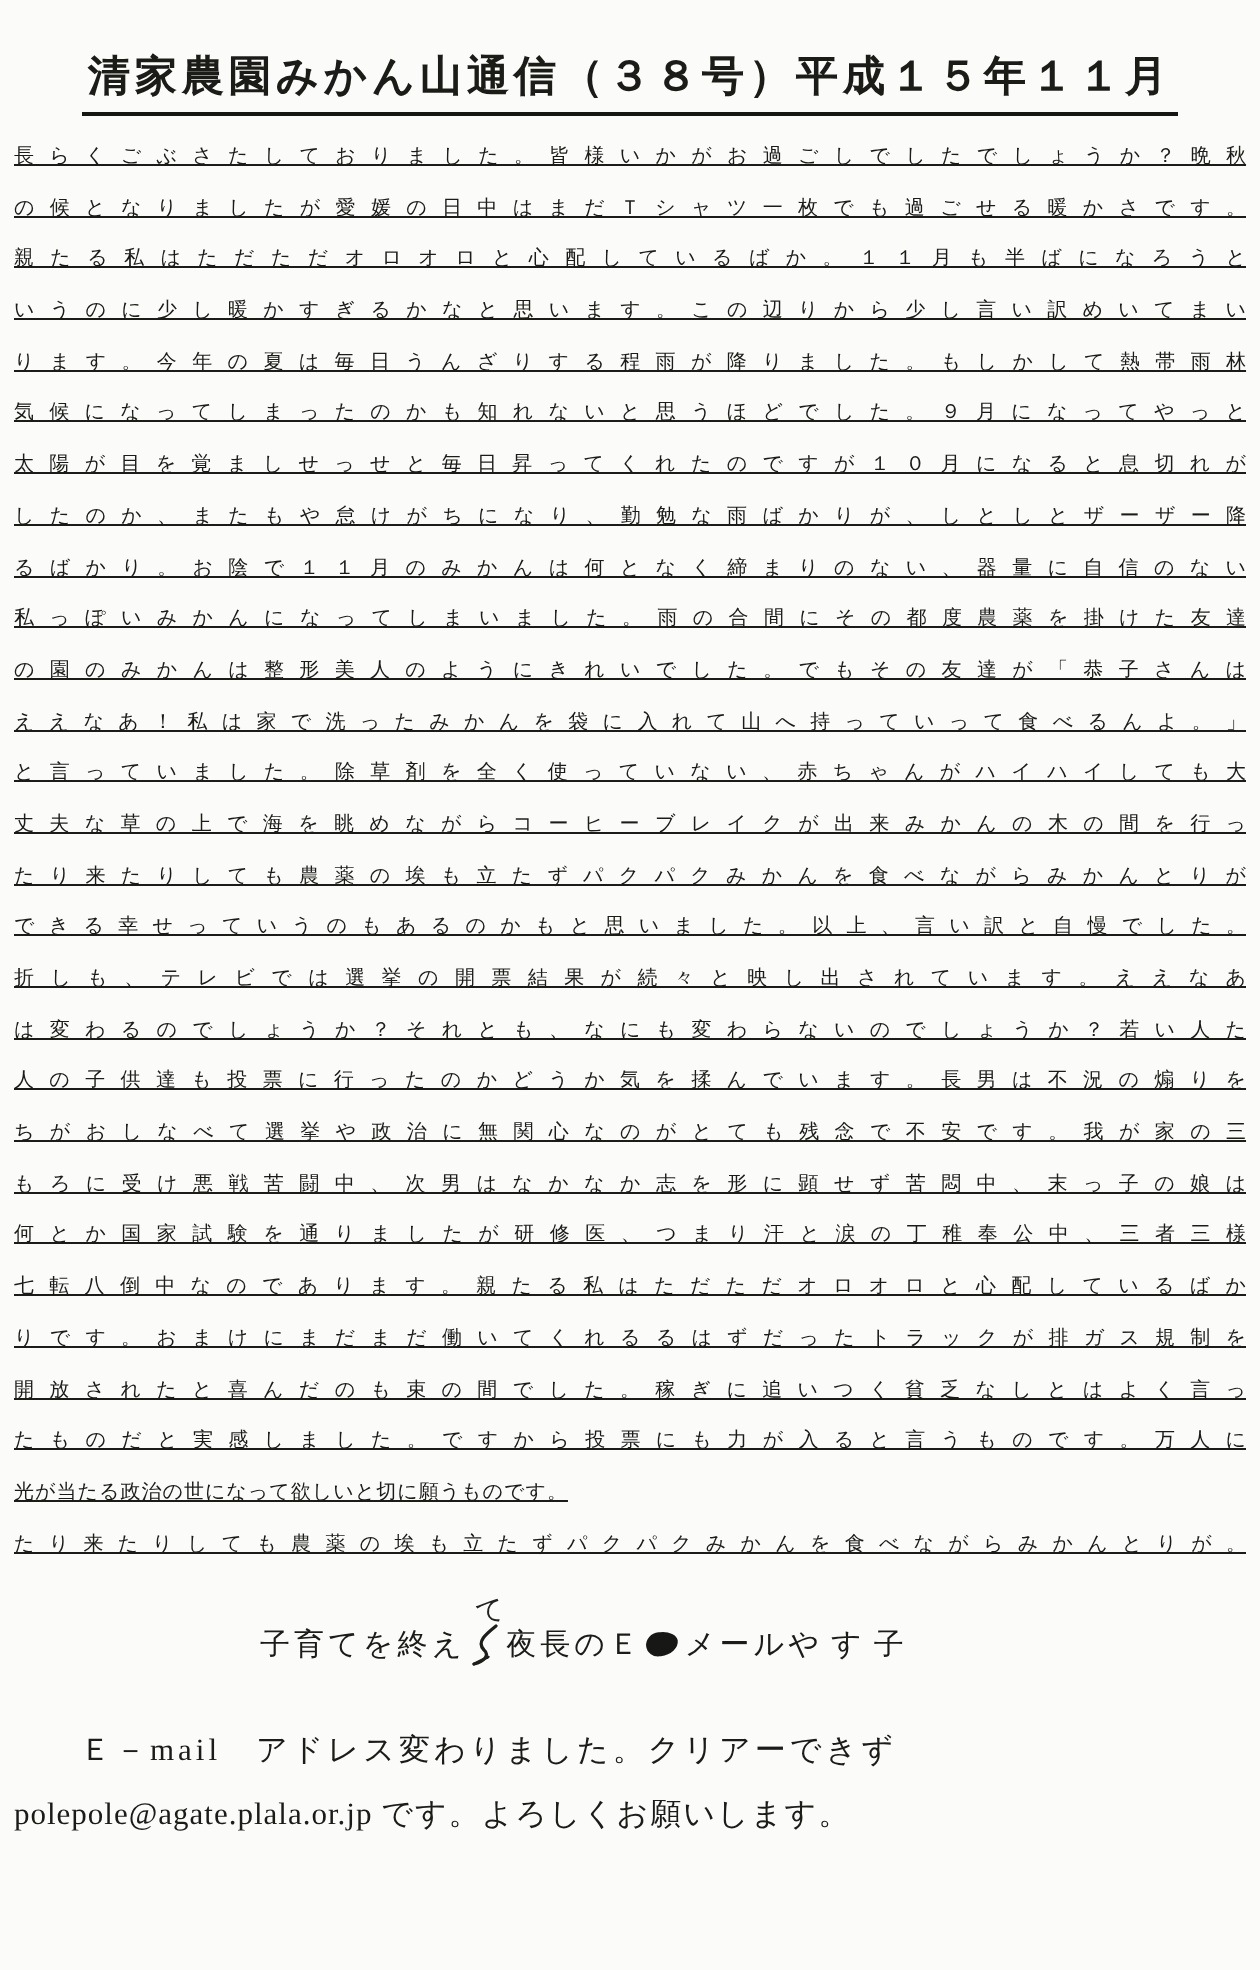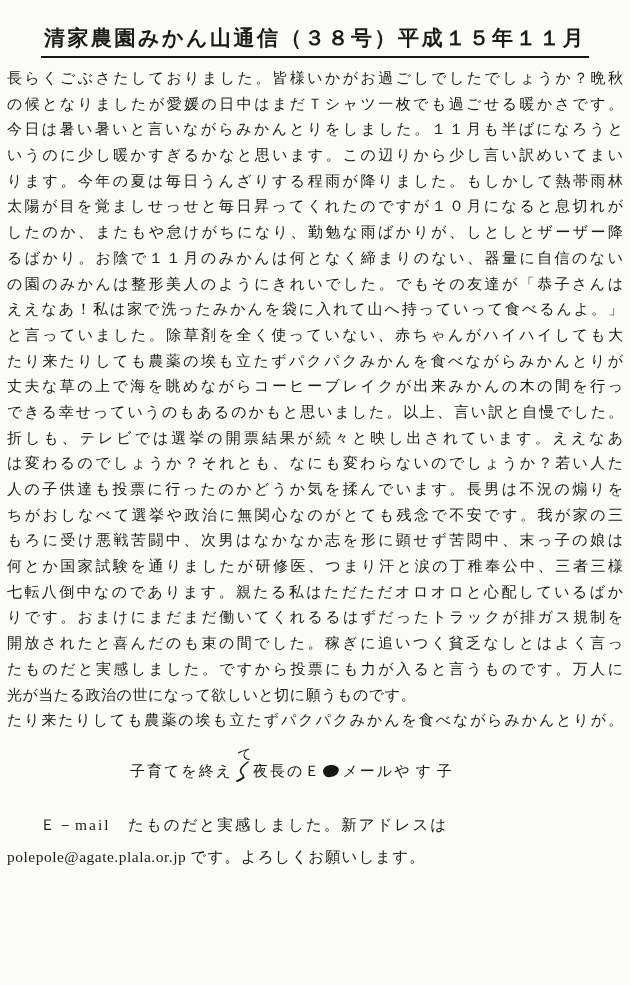--- a/index.html
+++ b/index.html
@@ -30,28 +30,29 @@
     font-weight: bold;
     letter-spacing: 2.5px;
     border-bottom: 2px solid #161613;
     padding: 0 3px 4px 3px;
     white-space: nowrap;
   }
   .body-text {
     margin-top: 8px;
   }
   .line {
-    font-size: 15px;
+    font-size: 10px;
     line-height: 25.7px;
     height: 25.7px;
     text-align: justify;
     text-align-last: justify;
     text-justify: inter-character;
     white-space: nowrap;
     overflow: visible;
+    text-decoration: underline;
   }
   .line.short {
     text-align: right;
     text-align-last: left;
     letter-spacing: 0.5px;
   }
   .haiku {
     margin-top: 26px;
     padding-left: 123px;
     font-size: 15px;
@@ -116,31 +117,33 @@
 
 <div class="page">
 
   <div class="title-wrap">
     <h1 class="title">清家農園みかん山通信（３８号）平成１５年１１月</h1>
   </div>
 
   <div class="body-text" id="body-lines">
       <div class="line">長らくごぶさたしておりました。皆様いかがお過ごしでしたでしょうか？晩秋</div>
       <div class="line">の候となりましたが愛媛の日中はまだＴシャツ一枚でも過ごせる暖かさです。</div>
-      <div class="line">今日は暑い暑いと言いながらみかんとりをしました。１１月も半ばになろうと</div>
+      <div class="line">親たる私はただただオロオロと心配しているばか。１１月も半ばになろうと</div>
       <div class="line">いうのに少し暖かすぎるかなと思います。この辺りから少し言い訳めいてまい</div>
       <div class="line">ります。今年の夏は毎日うんざりする程雨が降りました。もしかして熱帯雨林</div>
+      <div class="line">気候になってしまったのかも知れないと思うほどでした。９月になってやっと</div>
       <div class="line">太陽が目を覚ましせっせと毎日昇ってくれたのですが１０月になると息切れが</div>
       <div class="line">したのか、またもや怠けがちになり、勤勉な雨ばかりが、しとしとザーザー降</div>
       <div class="line">るばかり。お陰で１１月のみかんは何となく締まりのない、器量に自信のない</div>
+      <div class="line">私っぽいみかんになってしまいました。雨の合間にその都度農薬を掛けた友達</div>
       <div class="line">の園のみかんは整形美人のようにきれいでした。でもその友達が「恭子さんは</div>
       <div class="line">ええなあ！私は家で洗ったみかんを袋に入れて山へ持っていって食べるんよ。」</div>
       <div class="line">と言っていました。除草剤を全く使っていない、赤ちゃんがハイハイしても大</div>
+      <div class="line">丈夫な草の上で海を眺めながらコーヒーブレイクが出来みかんの木の間を行っ</div>
       <div class="line">たり来たりしても農薬の埃も立たずパクパクみかんを食べながらみかんとりが</div>
-      <div class="line">丈夫な草の上で海を眺めながらコーヒーブレイクが出来みかんの木の間を行っ</div>
       <div class="line">できる幸せっていうのもあるのかもと思いました。以上、言い訳と自慢でした。</div>
       <div class="line">折しも、テレビでは選挙の開票結果が続々と映し出されています。ええなあ</div>
       <div class="line">は変わるのでしょうか？それとも、なにも変わらないのでしょうか？若い人た</div>
       <div class="line">人の子供達も投票に行ったのかどうか気を揉んでいます。長男は不況の煽りを</div>
       <div class="line">ちがおしなべて選挙や政治に無関心なのがとても残念で不安です。我が家の三</div>
       <div class="line">もろに受け悪戦苦闘中、次男はなかなか志を形に顕せず苦悶中、末っ子の娘は</div>
       <div class="line">何とか国家試験を通りましたが研修医、つまり汗と涙の丁稚奉公中、三者三様</div>
       <div class="line">七転八倒中なのであります。親たる私はただただオロオロと心配しているばか</div>
       <div class="line">りです。おまけにまだまだ働いてくれるるはずだったトラックが排ガス規制を</div>
       <div class="line">開放されたと喜んだのも束の間でした。稼ぎに追いつく貧乏なしとはよく言っ</div>
@@ -150,19 +153,19 @@
     </div>
 
   <div class="haiku">
     <span>子育てを終え</span><span class="insert-mark"><span class="inserted-char">て</span><svg class="caret-svg" width="20" height="22" viewBox="0 0 20 22">
           <path d="M15 1 C10 5, 5 9, 9 13 C12 15.5, 9 19, 4 20" fill="none" stroke="#1d1d1a" stroke-width="1.6" stroke-linecap="round"></path>
           <path d="M4 20 L11 16.5" fill="none" stroke="#1d1d1a" stroke-width="1.5" stroke-linecap="round"></path>
         </svg></span><span>夜長のＥ</span><span class="scribble"></span><span>メール</span><span class="signature">やす子</span>
   </div>
 
   <div class="footer">
-    <div class="footer-line1">Ｅ－mail　たものだと実感しました。新アドレスは</div>
+    <div class="footer-line1">Ｅ－mail　アドレス変わりました。クリアーできず</div>
     <div class="footer-line2">
       <span class="email">polepole@agate.plala.or.jp </span><span>です。よろしくお願いします。</span>
     </div>
   </div>
 
 </div>
 
 </body></html>

